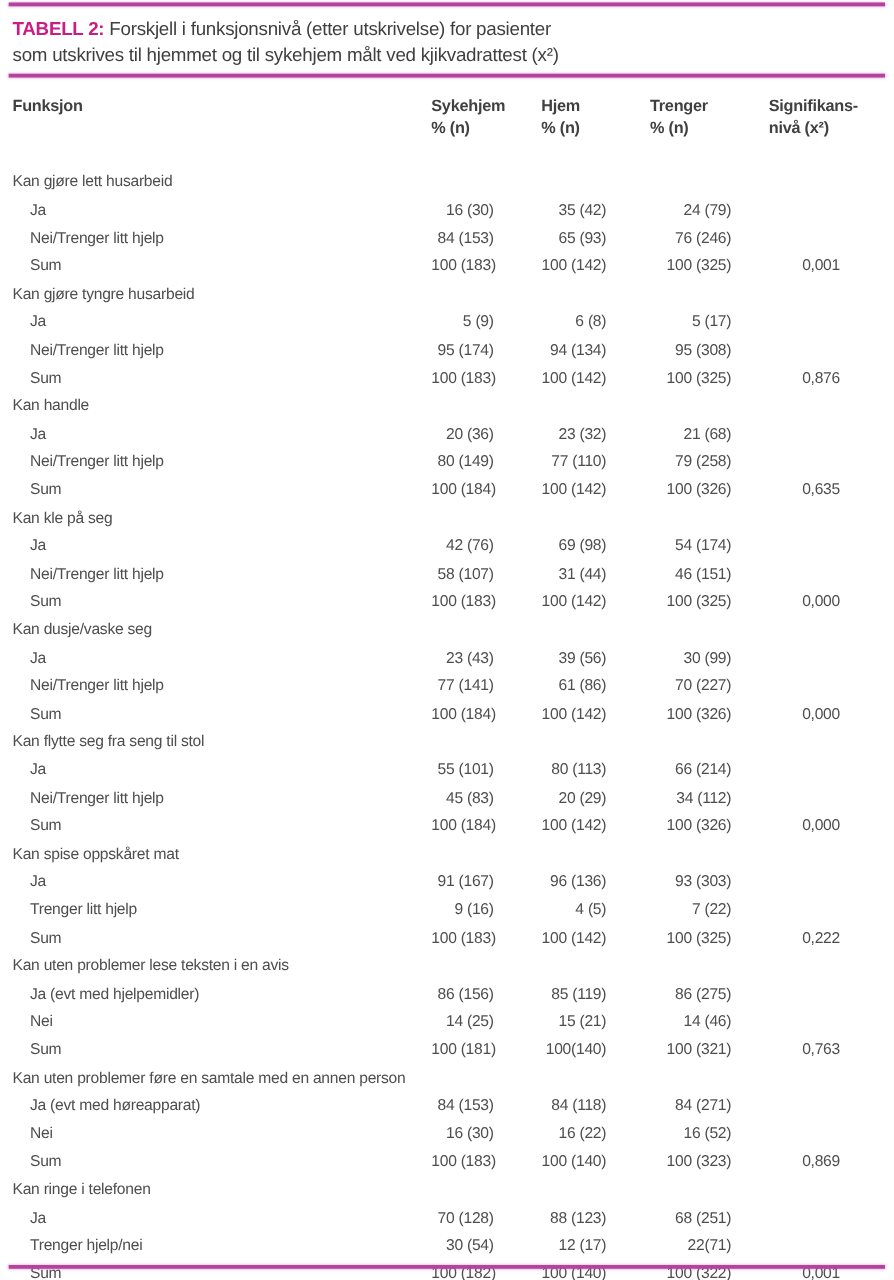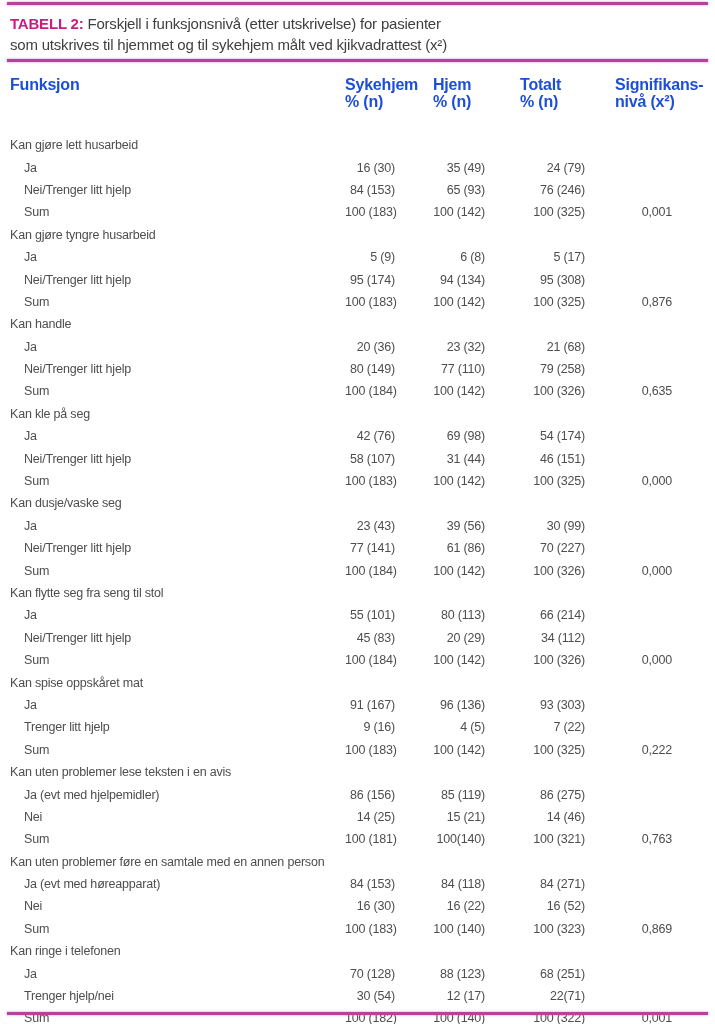--- a/index.html
+++ b/index.html
@@ -40,24 +40,24 @@
     color: #c91d83;
   }
 
   .header-row {
     position: absolute;
     left: 10px;
     top: 76px;
     width: 672px;
     display: grid;
     grid-template-columns: 335px 60px 90px 100px 87px;
-    font-size: 16px;
+    font-size: 13px;
     line-height: 17px;
     font-weight: bold;
-    color: #1d4ed8;
+    color: #404040;
   }
   .header-row .hc-hjem { padding-left: 28px; }
   .header-row .hc-tot  { padding-left: 25px; }
   .header-row .hc-sig  { padding-left: 20px; }
 
   .tbody {
     position: absolute;
     left: 10px;
     top: 114px;
     width: 672px;
@@ -94,41 +94,41 @@
     </div>
     <div class="cell hc-syk">
       <span>Sykehjem</span><br>
       <span>% (n)</span>
     </div>
     <div class="cell hc-hjem">
       <span>Hjem</span><br>
       <span>% (n)</span>
     </div>
     <div class="cell hc-tot">
-      <span>Totalt</span><br>
+      <span>Trenger</span><br>
       <span>% (n)</span>
     </div>
     <div class="cell hc-sig">
       <span>Signifikans-</span><br>
       <span>nivå (x²)</span>
     </div>
   </div>
 
   <div class="tbody">
       <div class="row section-row">
     <div class="cell label">Kan gjøre lett husarbeid</div>
     <div class="cell num syk"></div>
     <div class="cell num hjem"></div>
     <div class="cell num tot"></div>
     <div class="cell num sig"></div>
   </div>
       <div class="row item-row">
     <div class="cell label">Ja</div>
     <div class="cell num syk">16 (30)</div>
-    <div class="cell num hjem">35 (49)</div>
+    <div class="cell num hjem">35 (42)</div>
     <div class="cell num tot">24 (79)</div>
     <div class="cell num sig"></div>
   </div>
       <div class="row item-row">
     <div class="cell label">Nei/Trenger litt hjelp</div>
     <div class="cell num syk">84 (153)</div>
     <div class="cell num hjem">65 (93)</div>
     <div class="cell num tot">76 (246)</div>
     <div class="cell num sig"></div>
   </div>

